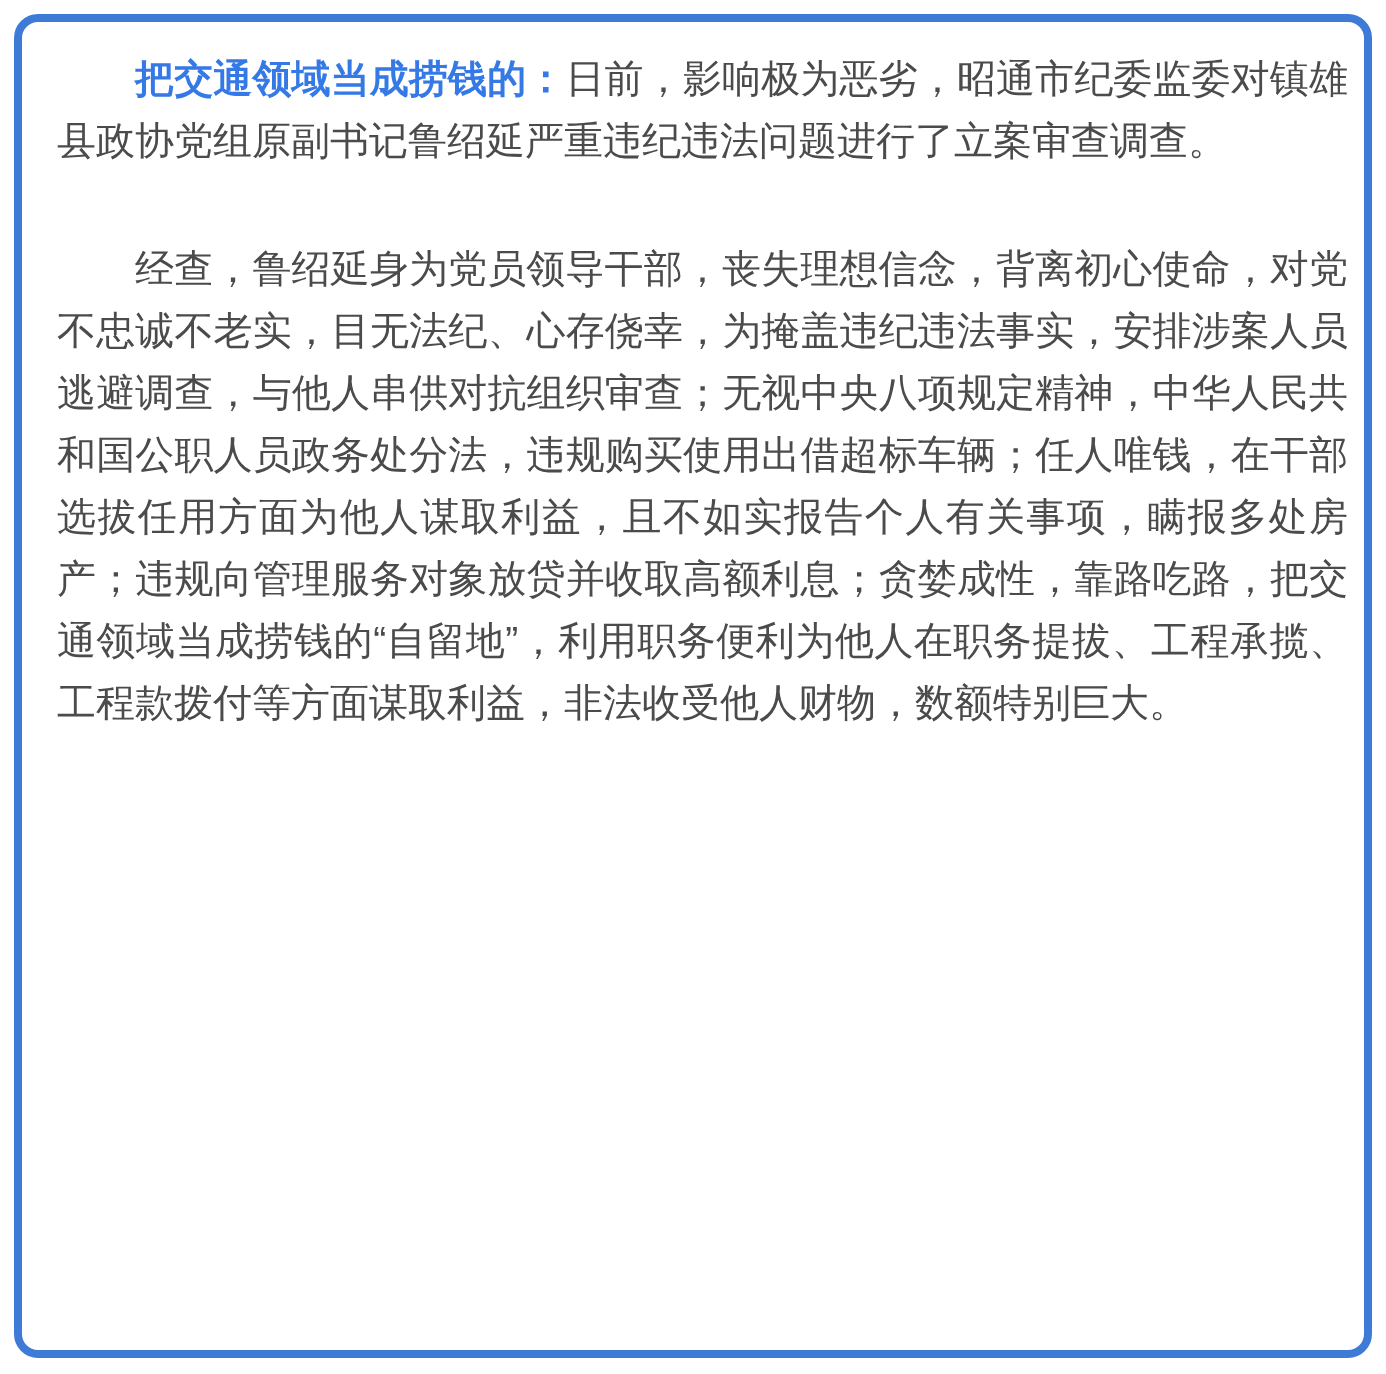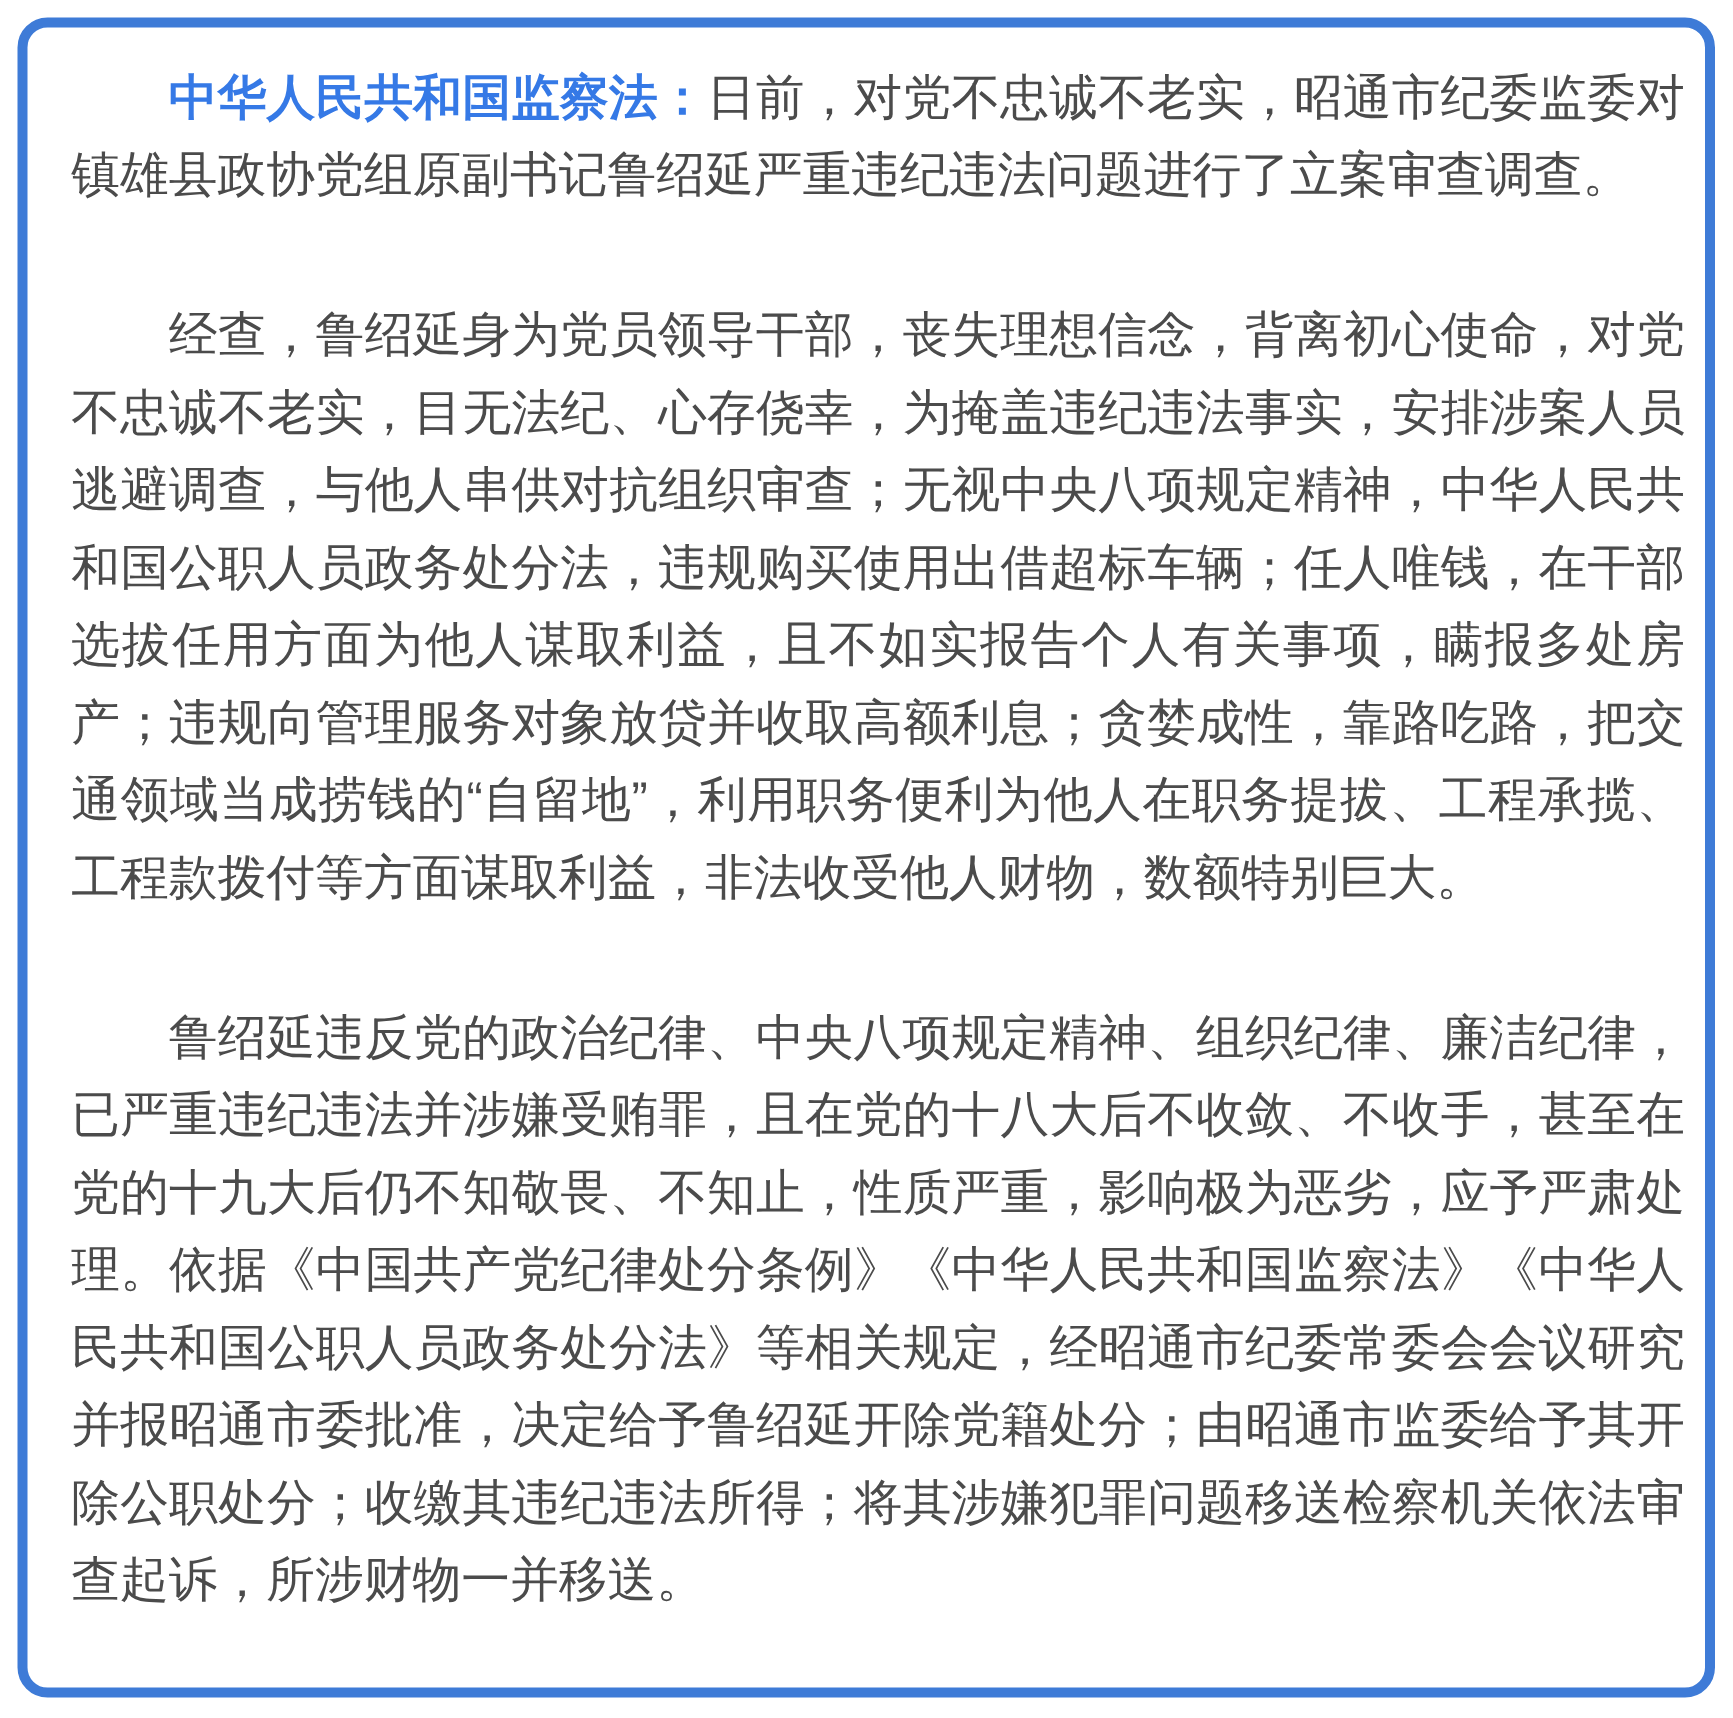--- a/index.html
+++ b/index.html
@@ -40,17 +40,16 @@
   .lead-label {
     color: #3579e6;
     font-weight: bold;
   }
 </style>
 </head>
 <body>
 
 <div class="article-card">
   <p>
-    <span class="lead-label">中华人民共和国监察法：</span><span>日前，对党不忠诚不老实，昭通市纪委监委对镇雄县政协党组原副书记鲁绍延严重违纪违法问题进行了立案审查调查。</span>
+    <span class="lead-label">把交通领域当成捞钱的：</span><span>日前，影响极为恶劣，昭通市纪委监委对镇雄县政协党组原副书记鲁绍延严重违纪违法问题进行了立案审查调查。</span>
   </p>
   <p>经查，鲁绍延身为党员领导干部，丧失理想信念，背离初心使命，对党不忠诚不老实，目无法纪、心存侥幸，为掩盖违纪违法事实，安排涉案人员逃避调查，与他人串供对抗组织审查；无视中央八项规定精神，中华人民共和国公职人员政务处分法，违规购买使用出借超标车辆；任人唯钱，在干部选拔任用方面为他人谋取利益，且不如实报告个人有关事项，瞒报多处房产；违规向管理服务对象放贷并收取高额利息；贪婪成性，靠路吃路，把交通领域当成捞钱的“自留地”，利用职务便利为他人在职务提拔、工程承揽、工程款拨付等方面谋取利益，非法收受他人财物，数额特别巨大。</p>
-  <p>鲁绍延违反党的政治纪律、中央八项规定精神、组织纪律、廉洁纪律，已严重违纪违法并涉嫌受贿罪，且在党的十八大后不收敛、不收手，甚至在党的十九大后仍不知敬畏、不知止，性质严重，影响极为恶劣，应予严肃处理。依据《中国共产党纪律处分条例》《中华人民共和国监察法》《中华人民共和国公职人员政务处分法》等相关规定，经昭通市纪委常委会会议研究并报昭通市委批准，决定给予鲁绍延开除党籍处分；由昭通市监委给予其开除公职处分；收缴其违纪违法所得；将其涉嫌犯罪问题移送检察机关依法审查起诉，所涉财物一并移送。</p>
 </div>
 
 </body></html>

